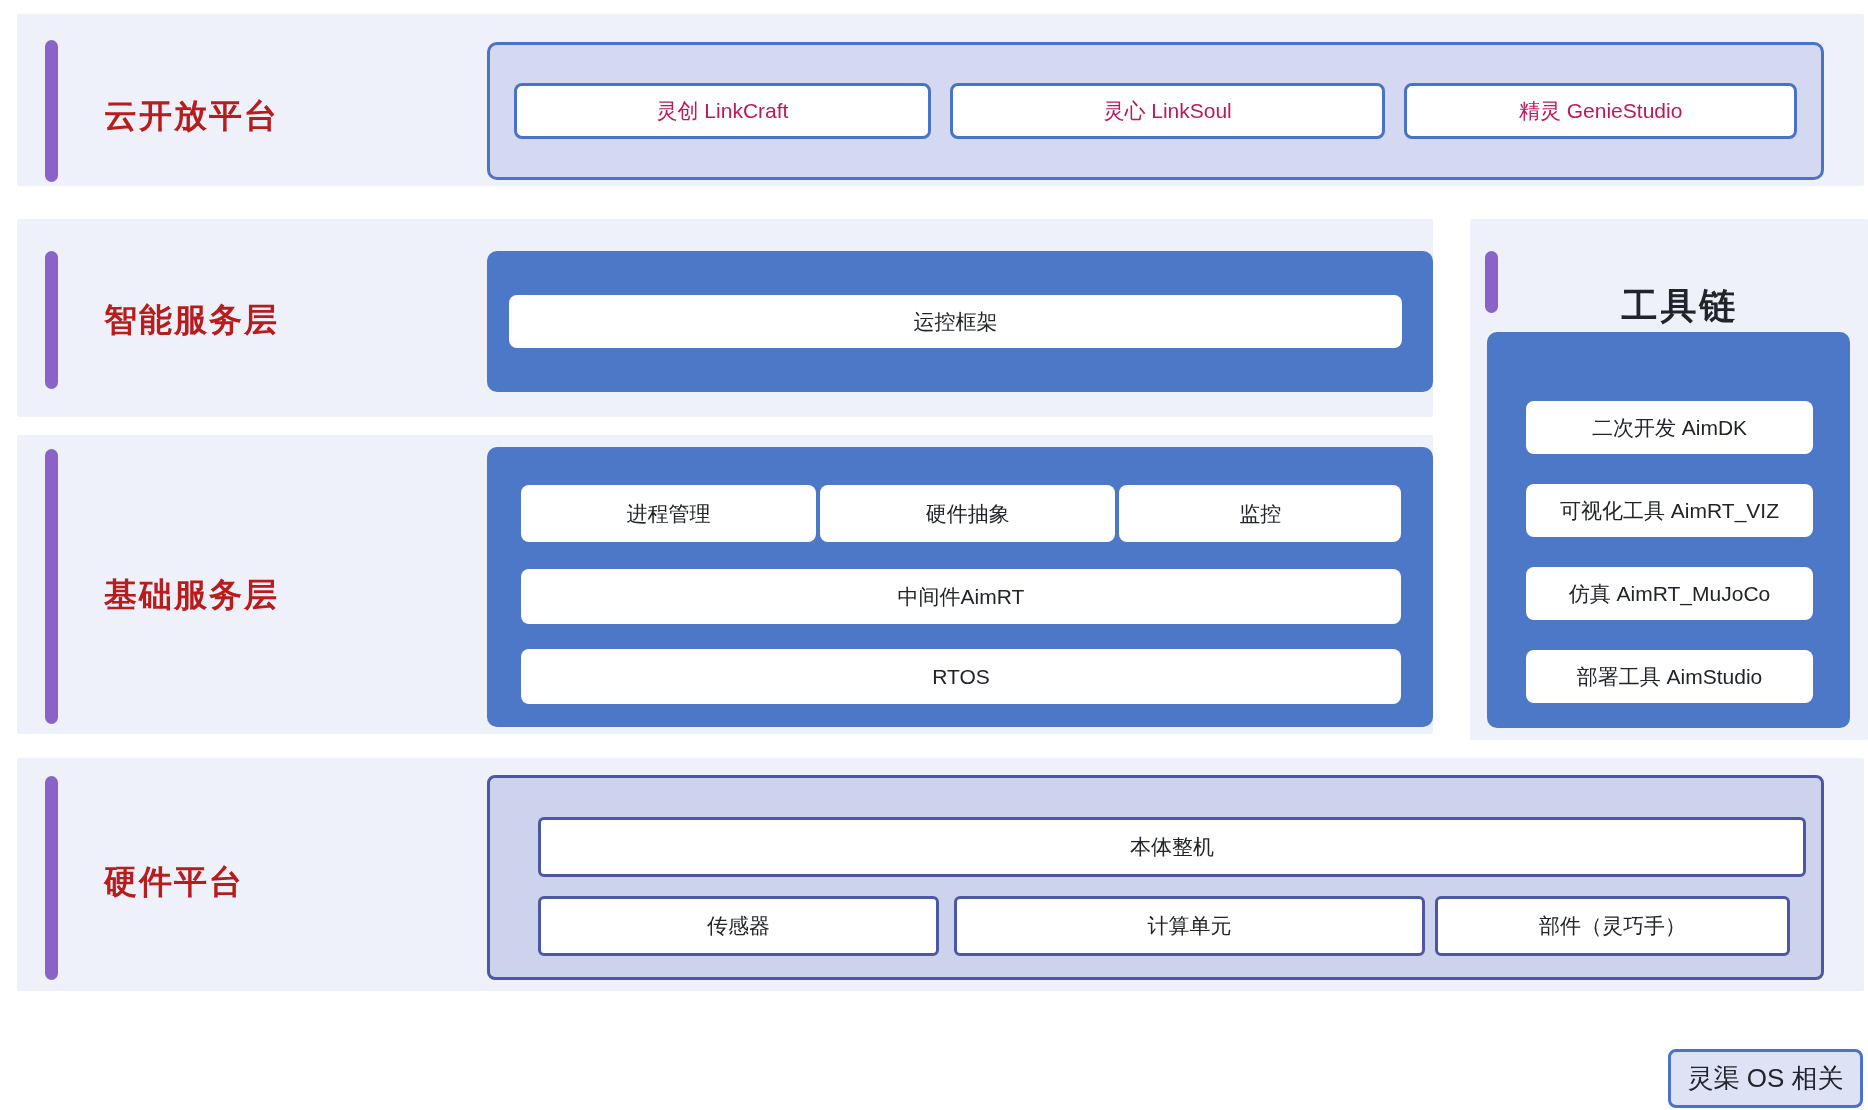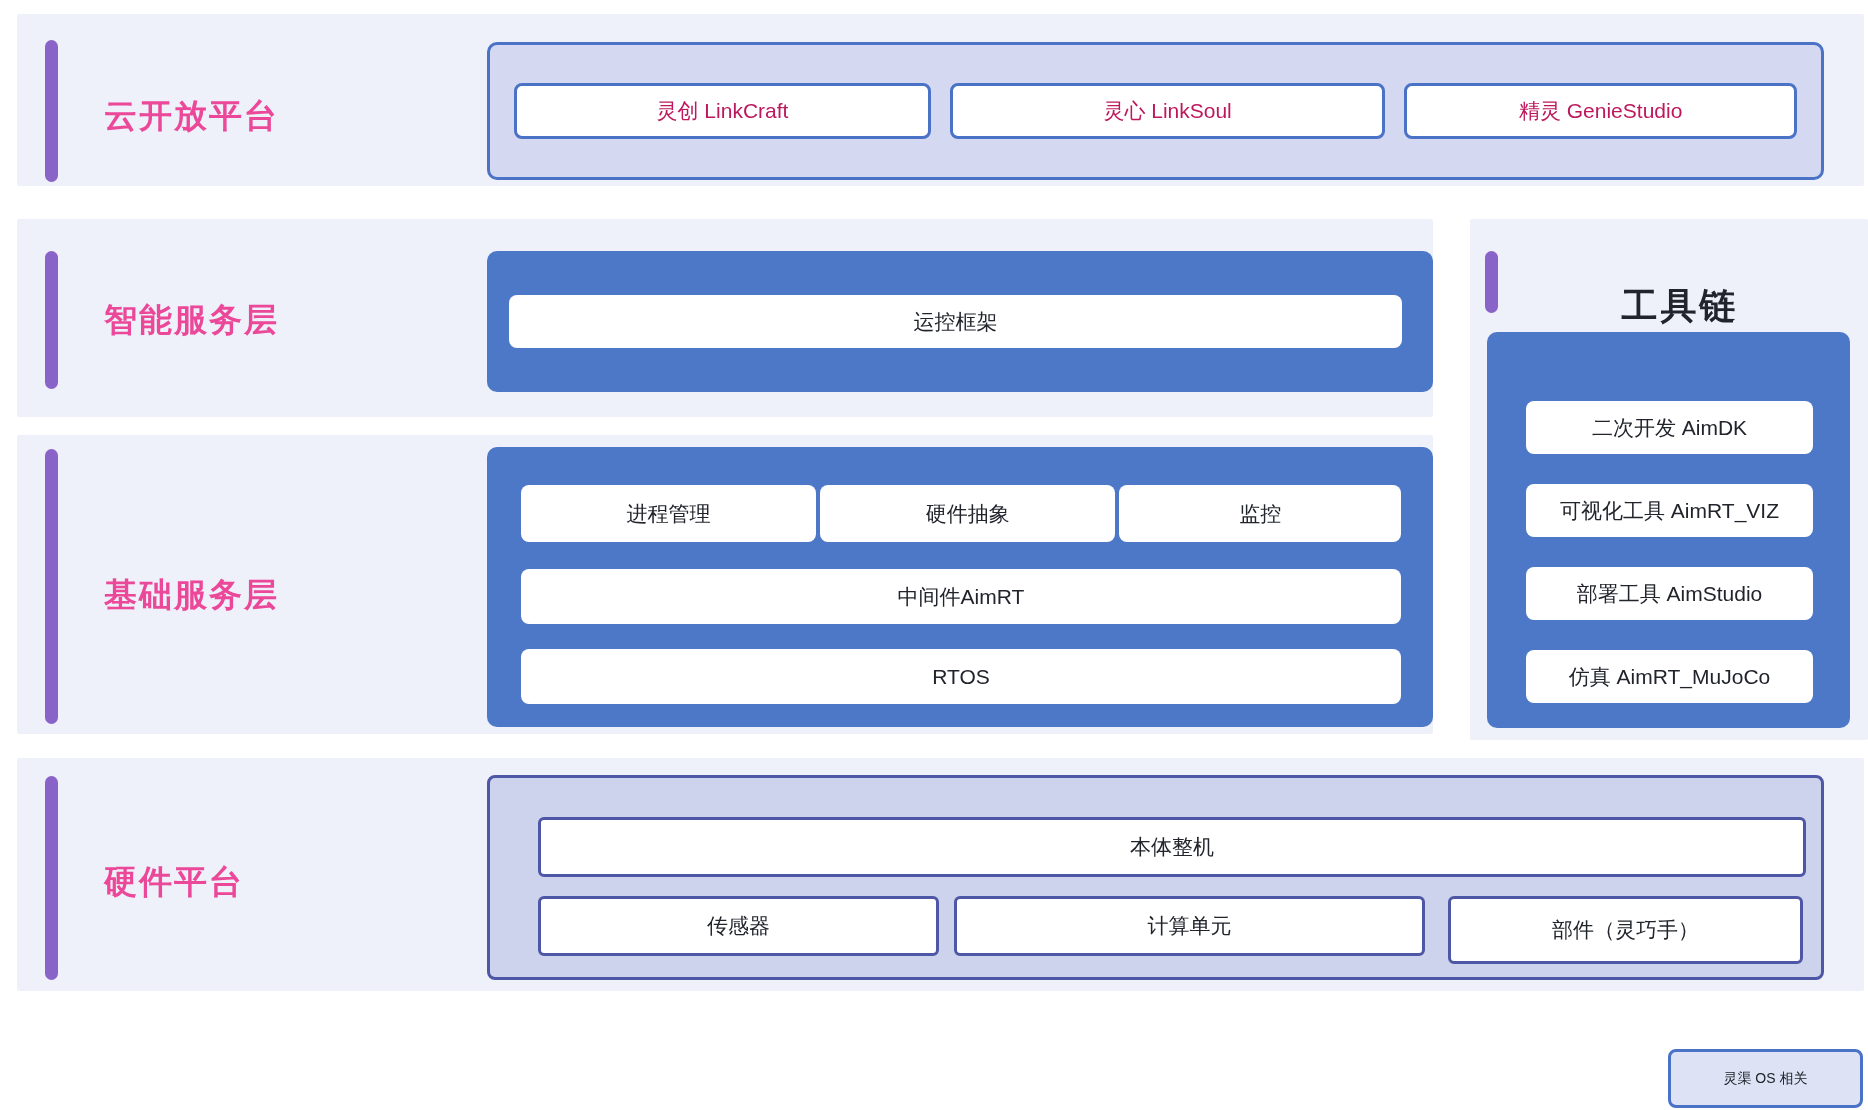--- a/index.html
+++ b/index.html
@@ -38,21 +38,21 @@
   .pbar3 { left: 45px;   top: 449px; height: 275px; }
   .pbar4 { left: 45px;   top: 776px; height: 204px; }
   .pbarT { left: 1485px; top: 251px; height: 62px; }
 
   
   .sec-title {
     position: absolute;
     left: 104px;
     font-size: 33px;
     font-weight: bold;
-    color: #ec4899;
+    color: #b91c1c;
     letter-spacing: 2px;
     white-space: nowrap;
     transform: translateY(-50%);
   }
   .t1 { top: 116px; }
   .t2 { top: 320px; }
   .t3 { top: 595px; }
   .t4 { top: 882px; }
   .tT {
     position: absolute;
@@ -158,39 +158,39 @@
     align-items: center;
     justify-content: center;
     font-size: 21px;
     color: #21242b;
     white-space: nowrap;
   }
   .hw-whole { height: 60px; width: 1268px; }
   .hw-row { display: flex; margin-top: 19px; }
   .hw-s { width: 401px; height: 60px; }
   .hw-c { width: 471px; height: 60px; margin-left: 15px; }
-  .hw-p { width: 355px; height: 68px; margin-left: 23px; }
+  .hw-p { width: 355px; height: 60px; margin-left: 10px; }
 
   
   .legend-os {
     position: absolute;
     left: 1467px; top: 1051px; width: 165px; height: 57px;
     background: #4d78c8;
     border-radius: 8px;
     display: flex; align-items: center; justify-content: center;
     color: #ffffff; font-size: 22px; white-space: nowrap;
   }
   .legend-rel {
     position: absolute;
     left: 1668px; top: 1049px; width: 195px; height: 59px;
     background: #dde2f5;
     border: 3px solid #4a72c6;
     border-radius: 8px;
     display: flex; align-items: center; justify-content: center;
-    color: #21242b; font-size: 14px; white-space: nowrap;
+    color: #21242b; font-size: 26px; white-space: nowrap;
   }
 </style>
 </head>
 <body>
 
 <div class="stage">
 
   <div class="row-bg row1"></div>
   <div class="row-bg row2"></div>
   <div class="row-bg row3"></div>
@@ -225,22 +225,22 @@
       <div class="white-pill fp-b">硬件抽象</div>
       <div class="white-pill fp-c">监控</div>
     </div>
     <div class="white-pill found-mid">中间件AimRT</div>
     <div class="white-pill found-rtos">RTOS</div>
   </div>
 
   <div class="blue-box tool-box">
     <div class="white-pill tool-pill">二次开发 AimDK</div>
     <div class="white-pill tool-pill">可视化工具 AimRT_VIZ</div>
+    <div class="white-pill tool-pill">仿真 AimRT_MuJoCo</div>
     <div class="white-pill tool-pill">部署工具 AimStudio</div>
-    <div class="white-pill tool-pill">仿真 AimRT_MuJoCo</div>
   </div>
 
   <div class="hw-box">
     <div class="hw-pill hw-whole">本体整机</div>
     <div class="hw-row">
       <div class="hw-pill hw-s">传感器</div>
       <div class="hw-pill hw-c">计算单元</div>
       <div class="hw-pill hw-p">部件（灵巧手）</div>
     </div>
   </div>

